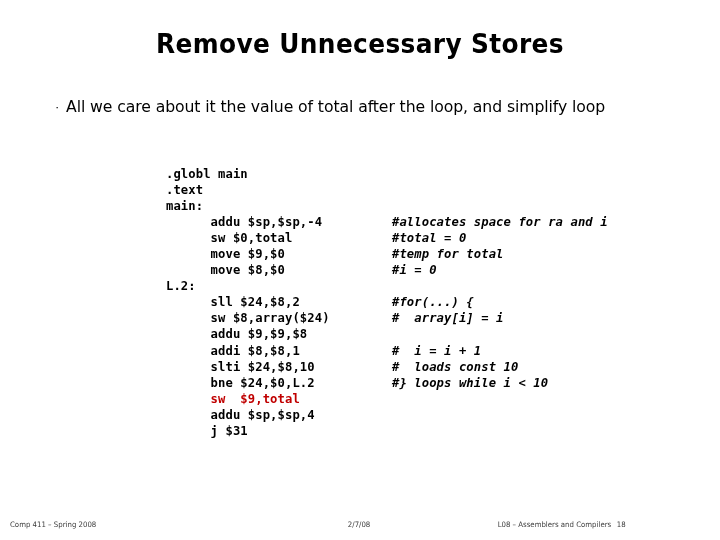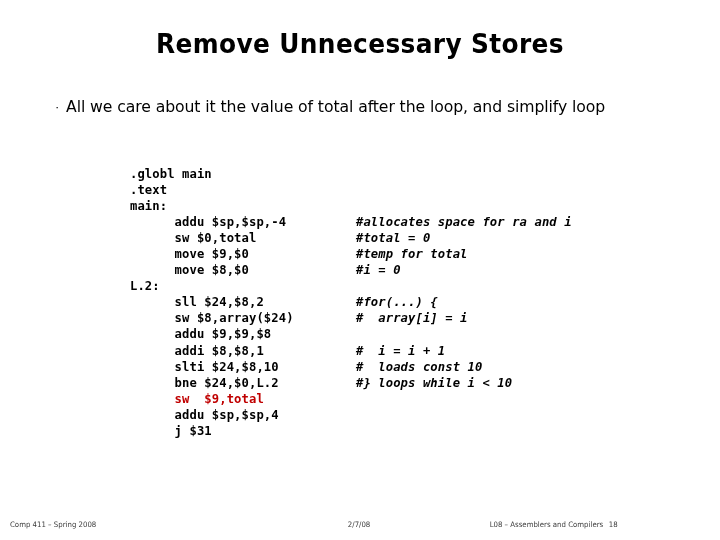--- a/index.html
+++ b/index.html
@@ -74,20 +74,21 @@
     white-space: pre;
     color: #000000;
     font-weight: bold;
     letter-spacing: 0.1px;
   }
   .code-line {
     display: block;
     height: 16.05px;
     position: relative;
     white-space: pre;
+    margin-left: 36px;
   }
   .code-text {
     display: inline-block;
     white-space: pre;
   }
   .code-comment {
     position: absolute;
     left: 226px;
     top: 0;
     white-space: pre;
@@ -99,20 +100,21 @@
     color: #c00000;
   }
 
   
   #footer {
     position: absolute;
     left: 0;
     top: 520px;
     width: 626px;
     height: 20px;
+    padding-left: 8px;
   }
   .footer-item {
     position: absolute;
     top: 0;
     font-family: "DejaVu Sans", sans-serif;
     font-size: 7.5px;
     color: #3b3b3b;
     white-space: nowrap;
     transform: scaleX(0.93);
   }

